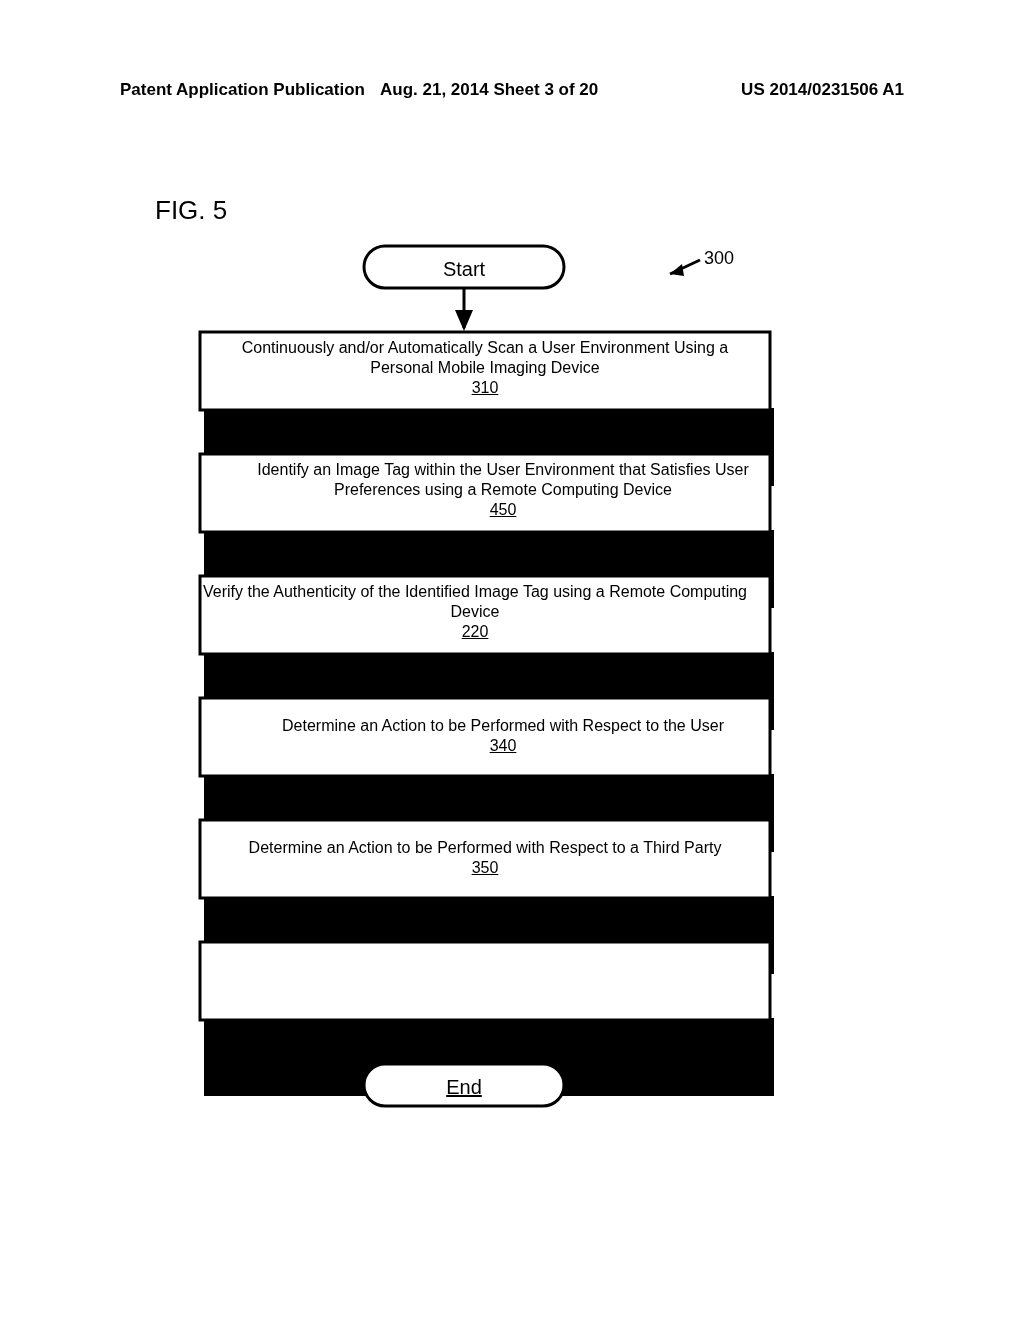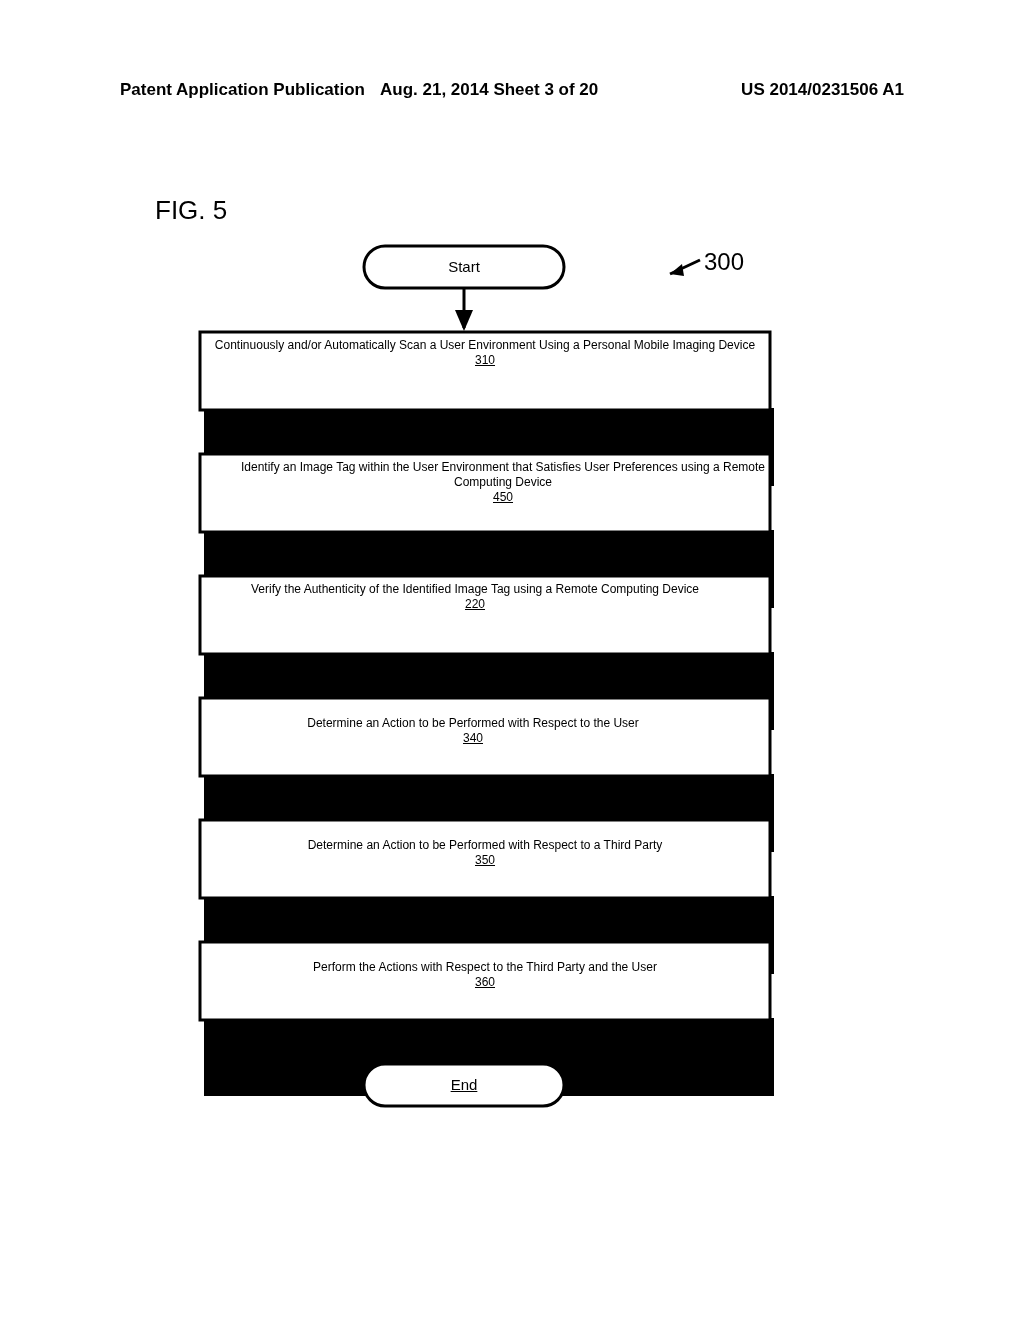--- a/index.html
+++ b/index.html
@@ -37,36 +37,36 @@
   }
   .svgwrap {
     position: absolute;
     left: 0;
     top: 0;
   }
   
   .box-text {
     position: absolute;
     text-align: center;
-    font-size: 12px;
+    font-size: 16px;
     line-height: 1.25;
   }
   .ref {
     text-decoration: underline;
   }
   .term-text {
     position: absolute;
     text-align: center;
-    font-size: 15px;
+    font-size: 20px;
     text-decoration: underline;
     width: 100px;
   }
   .callout {
     position: absolute;
-    font-size: 24px;
+    font-size: 18px;
   }
 </style>
 </head>
 <body>
 
 <div class="page">
 
   <div class="header">
     <span class="hdr-left">Patent Application Publication</span>
     <span class="hdr-mid">Aug. 21, 2014  Sheet 3 of 20</span>
@@ -146,30 +146,26 @@
   <div class="box-text" style="left:228px; top:460px; width:550px;">
     <span>Identify an Image Tag within the User Environment that Satisfies User Preferences using a Remote Computing Device</span><br>
     <span class="ref">450</span>
   </div>
 
   <div class="box-text" style="left:200px; top:582px; width:550px;">
     <span>Verify the Authenticity of the Identified Image Tag using a Remote Computing Device</span><br>
     <span class="ref">220</span>
   </div>
 
-  <div class="box-text" style="left:198px; top:716px; width:550px;">
+  <div class="box-text" style="left:228px; top:716px; width:550px;">
     <span>Determine an Action to be Performed with Respect to the User</span><br>
     <span class="ref">340</span>
   </div>
 
   <div class="box-text" style="left:210px; top:838px; width:550px;">
     <span>Determine an Action to be Performed with Respect to a Third Party</span><br>
     <span class="ref">350</span>
   </div>
 
-  <div class="box-text" style="left:210px; top:960px; width:550px;">
-    <span>Perform the Actions with Respect to the Third Party and the User</span><br>
-    <span class="ref">360</span>
-  </div>
 
   <div class="term-text" style="left:414px; top:1076px;">End</div>
 
 </div>
 
 </body></html>

